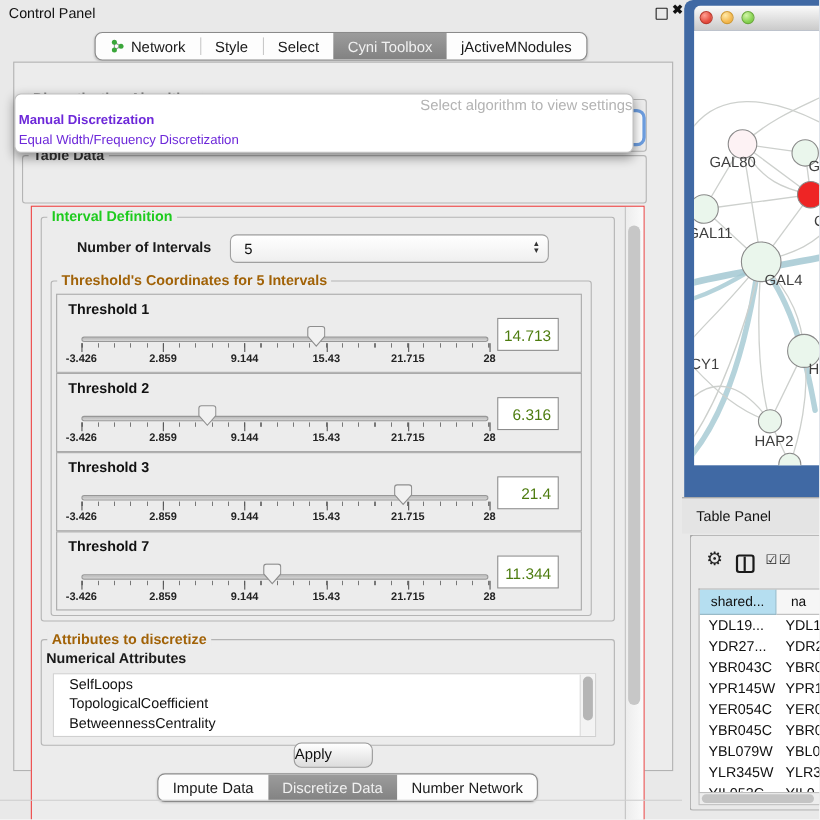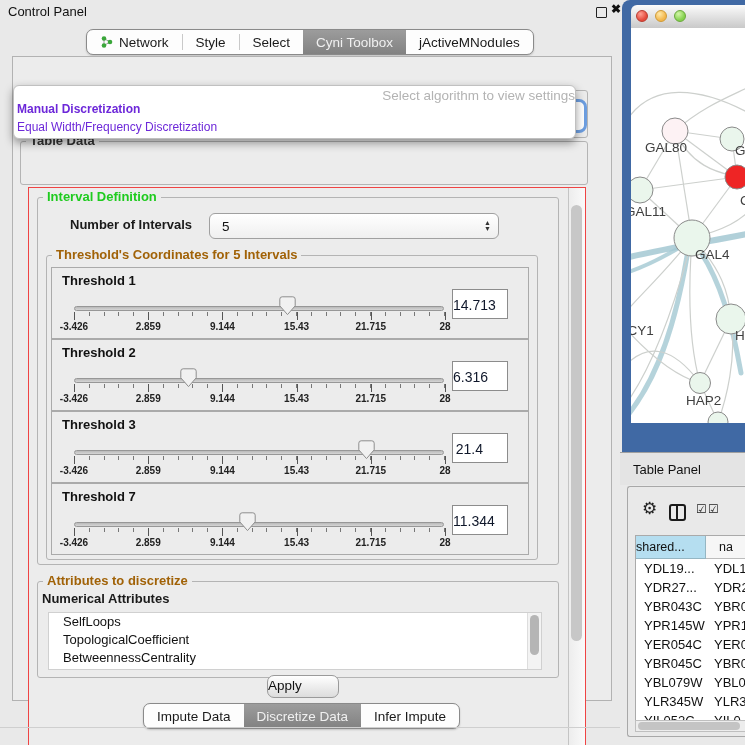--- a/index.html
+++ b/index.html
@@ -52,21 +52,21 @@
   .track{position:absolute;left:0;top:10px;width:100%;height:5px;background:linear-gradient(#b9b9b9,#d6d6d6);
          border:1px solid #979797;border-radius:4px;box-sizing:border-box;}
   .thumb{position:absolute;top:0;margin-left:-8.5px;}
   .ticks{position:absolute;left:0;top:16px;width:371px;height:8px;
          background:repeating-linear-gradient(90deg,#777 0,#777 1px,transparent 1px,transparent 14.8px);
          background-size:100% 4px;background-repeat:no-repeat;}
   .mtick{position:absolute;top:0;width:1px;height:8px;background:#555;}
   .ticklabels{position:absolute;left:0;top:25px;width:371px;height:12px;}
   .ticklabels span{position:absolute;transform:translateX(-50%);font-size:10px;font-weight:bold;color:#222;white-space:nowrap;}
   .valuebox{position:absolute;left:400px;top:21px;width:56px;height:30px;background:#fff;border:1px solid #8c8c8c;
-            font-size:14px;color:#0f172a;text-align:right;line-height:30px;padding-right:24px;box-sizing:border-box;}
+            font-size:14px;color:#4d7c0f;text-align:right;line-height:30px;padding-right:6px;box-sizing:border-box;}
 
   
   .attr-list{position:absolute;left:10px;top:30px;width:494px;height:58px;background:#fff;border:1px solid #d0d0d0;overflow:hidden;box-sizing:border-box;}
   .attr-item{padding-left:14px;font-size:13px;line-height:18px;color:#111;white-space:nowrap;}
   .list-scroll{position:absolute;right:0;top:0;width:13px;height:100%;background:#f3f3f3;border-left:1px solid #ddd;}
   .list-scroll .lthumb{position:absolute;left:2px;top:2px;width:9px;height:40px;background:#b5b5b5;border-radius:5px;}
 
   .apply-btn{left:267px;top:675px;width:70px;height:21px;background:linear-gradient(#ffffff,#dcdcdc);
              border:1px solid #9a9a9a;border-radius:7px;font-size:13.5px;color:#111;line-height:20px;}
   .bottom-line{left:0;top:727px;width:620px;height:1px;background:#cfcfcf;}
@@ -85,21 +85,21 @@
   .tp-titlebar{left:620px;top:452px;width:125px;height:32px;background:#e4e4e4;border-top:1px solid #9f9f9f;}
   .tp-title{position:absolute;left:13px;top:9px;font-size:13px;color:#111;}
   .tp-body{left:627px;top:486px;width:118px;height:251px;background:#e9e9e9;border:1px solid #a8a8a8;border-right:none;border-radius:3px 0 0 3px;box-sizing:border-box;}
   .gear{position:absolute;left:14px;top:13px;font-size:17px;color:#222;line-height:17px;}
   .split-icon{position:absolute;left:41px;top:17px;width:13px;height:13px;border:2px solid #1a1a1a;border-radius:3px;}
   .split-icon i{position:absolute;left:5px;top:0;width:2px;height:100%;background:#1a1a1a;}
   .cbx{position:absolute;top:16px;font-size:12px;color:#222;line-height:12px;}
   .tp-table{position:absolute;left:7px;top:48px;width:111px;height:185px;background:#fff;border-left:1px solid #aaa;border-top:1px solid #aaa;overflow:hidden;}
   .th-row{position:absolute;left:0;top:0;height:23px;width:100%;display:flex;}
   .th-cell{box-sizing:border-box;font-size:12.5px;color:#111;line-height:22px;}
-  .th-cell.c1{width:70px;background:#b5def0;border-right:1px solid #95b6c3;border-bottom:1px solid #95b6c3;text-align:left;}
+  .th-cell.c1{width:70px;background:#b5def0;border-right:1px solid #95b6c3;border-bottom:1px solid #95b6c3;text-align:center;}
   .th-cell.c2{width:41px;background:#f6f6f6;border-bottom:1px solid #bcbcbc;padding-left:13px;}
   .tbl-rows{position:absolute;left:0;top:23px;width:100%;}
   .tbl-row{display:flex;height:19px;}
   .td{box-sizing:border-box;font-size:13px;color:#111;line-height:19px;white-space:nowrap;overflow:hidden;}
   .td.c1{width:70px;padding-left:8px;}
   .td.c2{width:41px;padding-left:8px;}
   .hscroll{position:absolute;left:7px;top:233px;width:111px;height:12px;background:#ededed;border:1px solid #bfbfbf;box-sizing:border-box;}
   .hscroll .hthumb{position:absolute;left:2px;top:1px;width:102px;height:8px;background:#c4c4c4;border-radius:4px;}
 </style>
 </head>
@@ -306,21 +306,21 @@
   <div class="abs apply-btn">Apply</div>
 
   <div class="abs seg" style="left:143px;top:703px;">
     <div class="seg-item">
         <span>Impute Data</span>
       </div>
     <div class="seg-item sel">
         <span>Discretize Data</span>
       </div>
     <div class="seg-item">
-        <span>Infer Impute</span>
+        <span>Number Network</span>
       </div>
   </div>
   <div class="abs bottom-line"></div>
 
   <div class="abs blue-frame"></div>
   <div class="abs mac-titlebar">
     <div class="light red"></div>
     <div class="light yellow"></div>
     <div class="light green"></div>
   </div>

